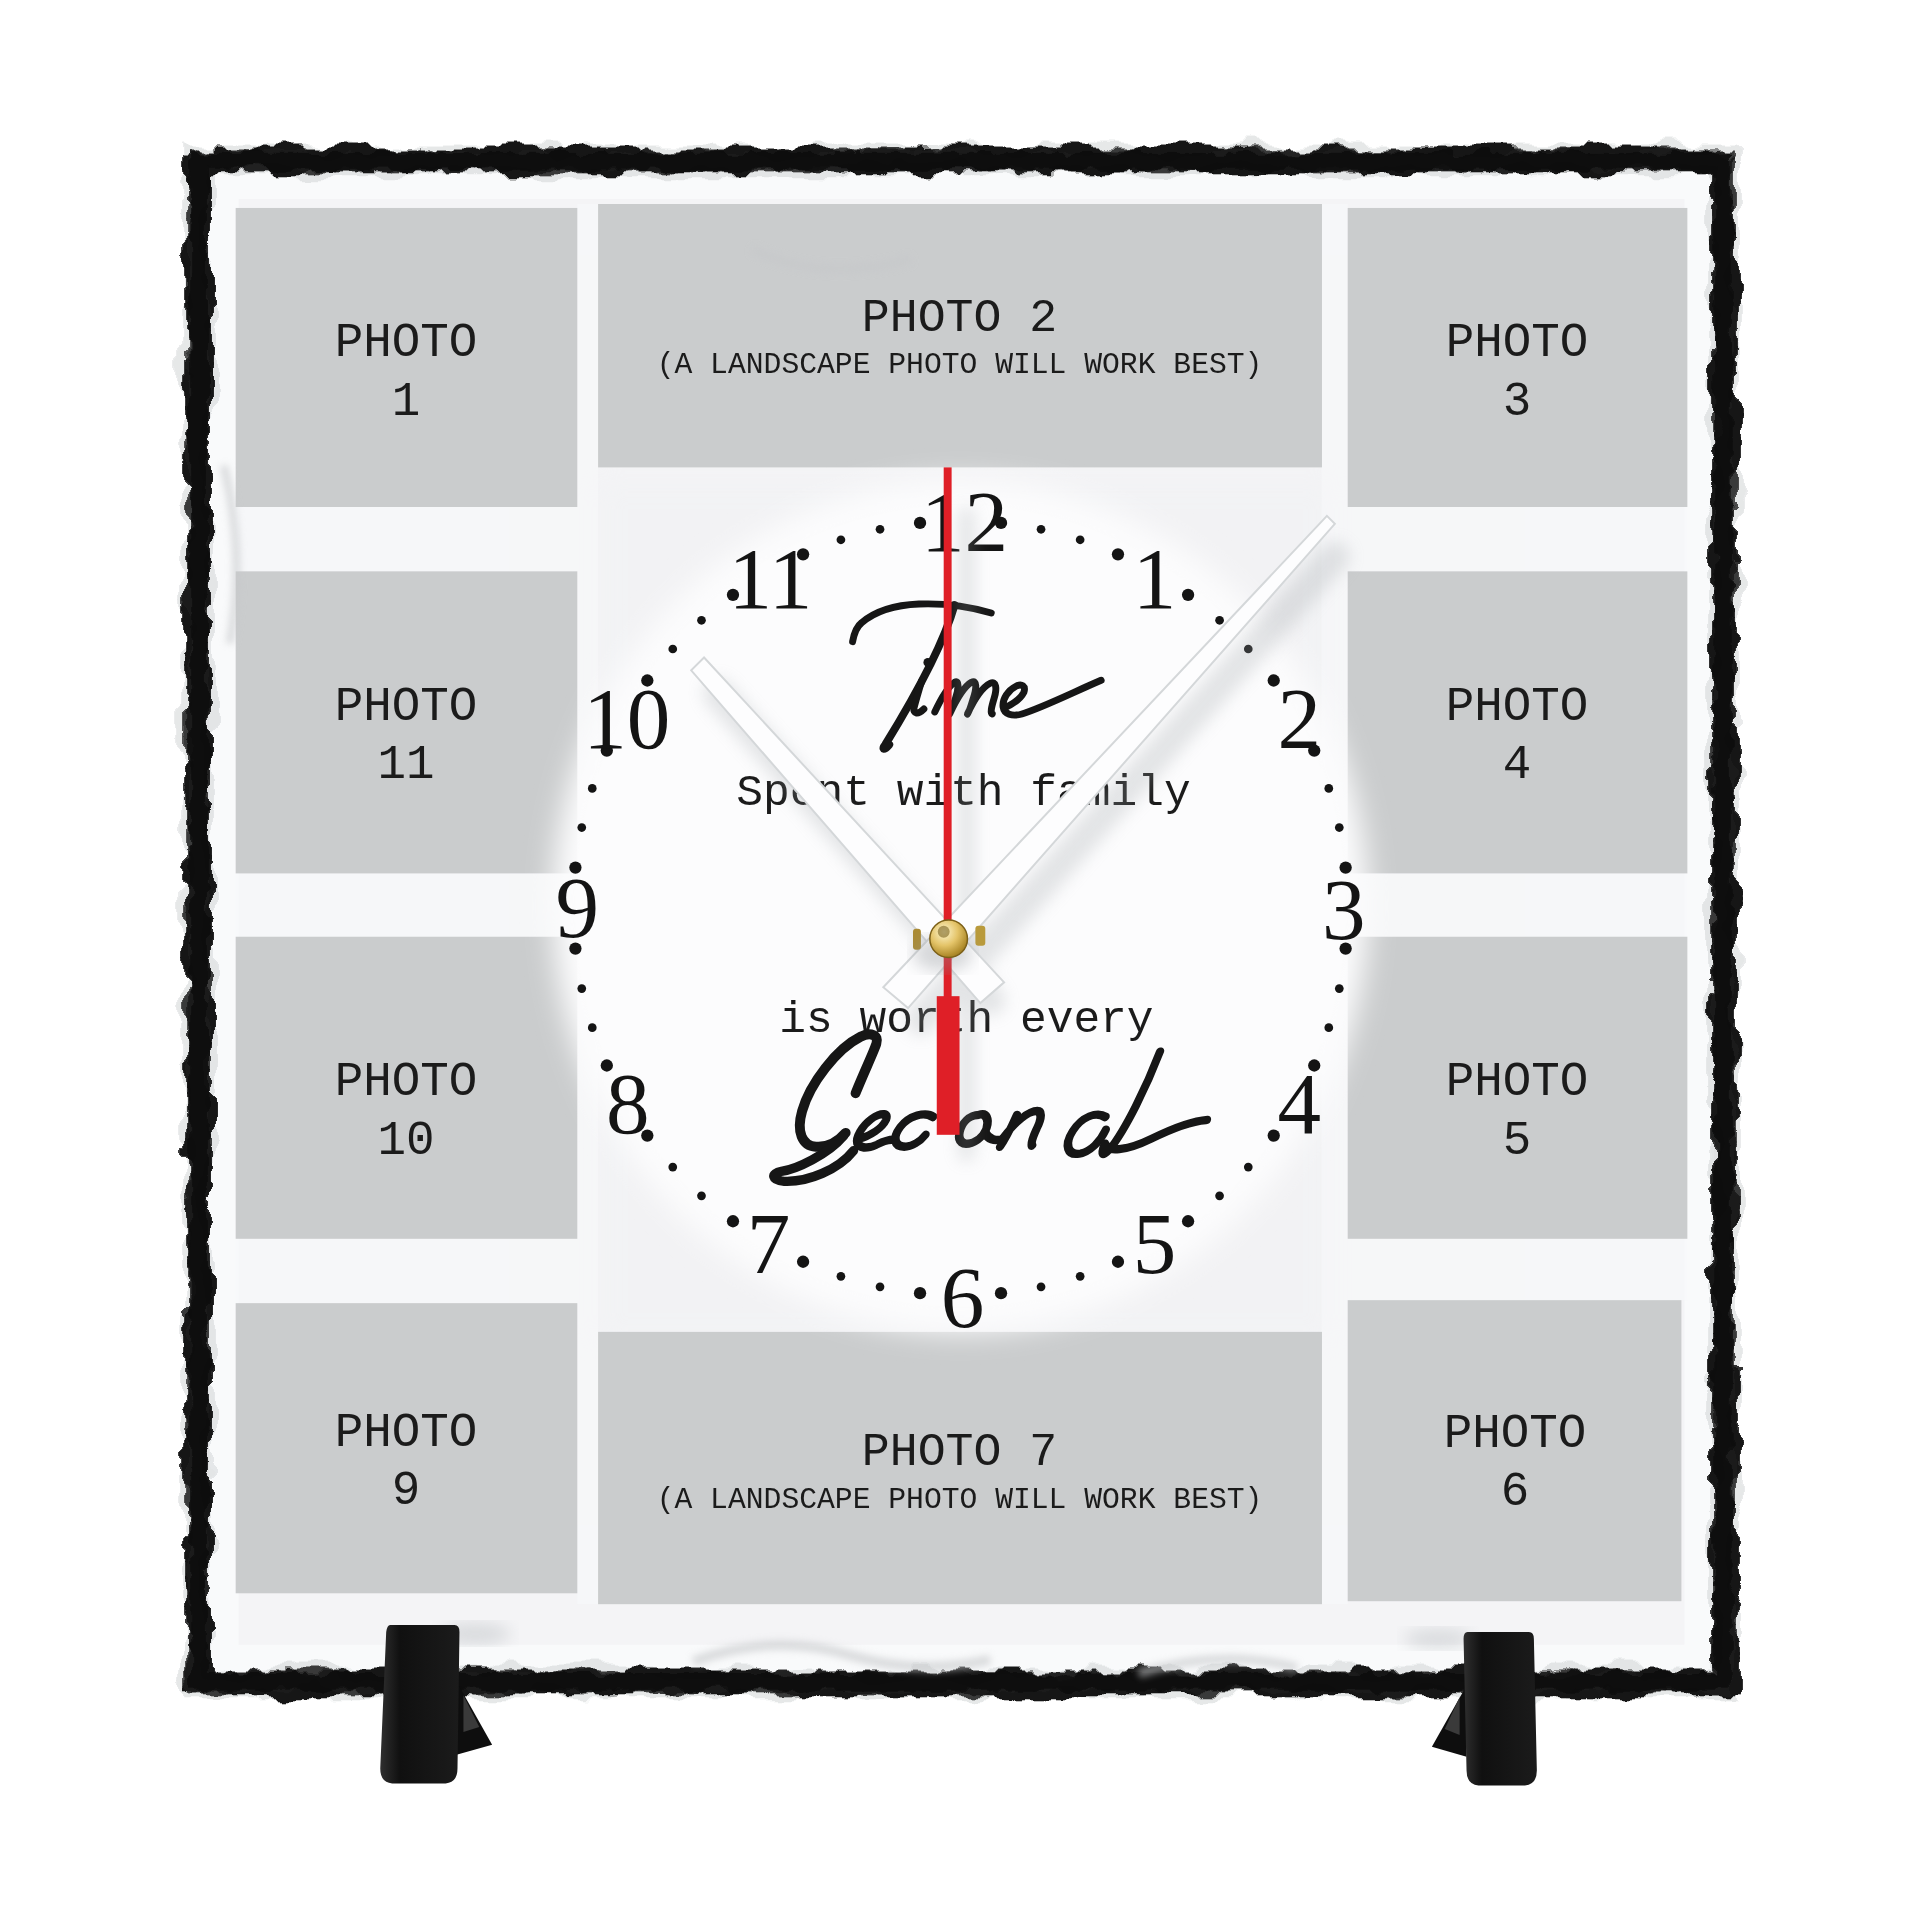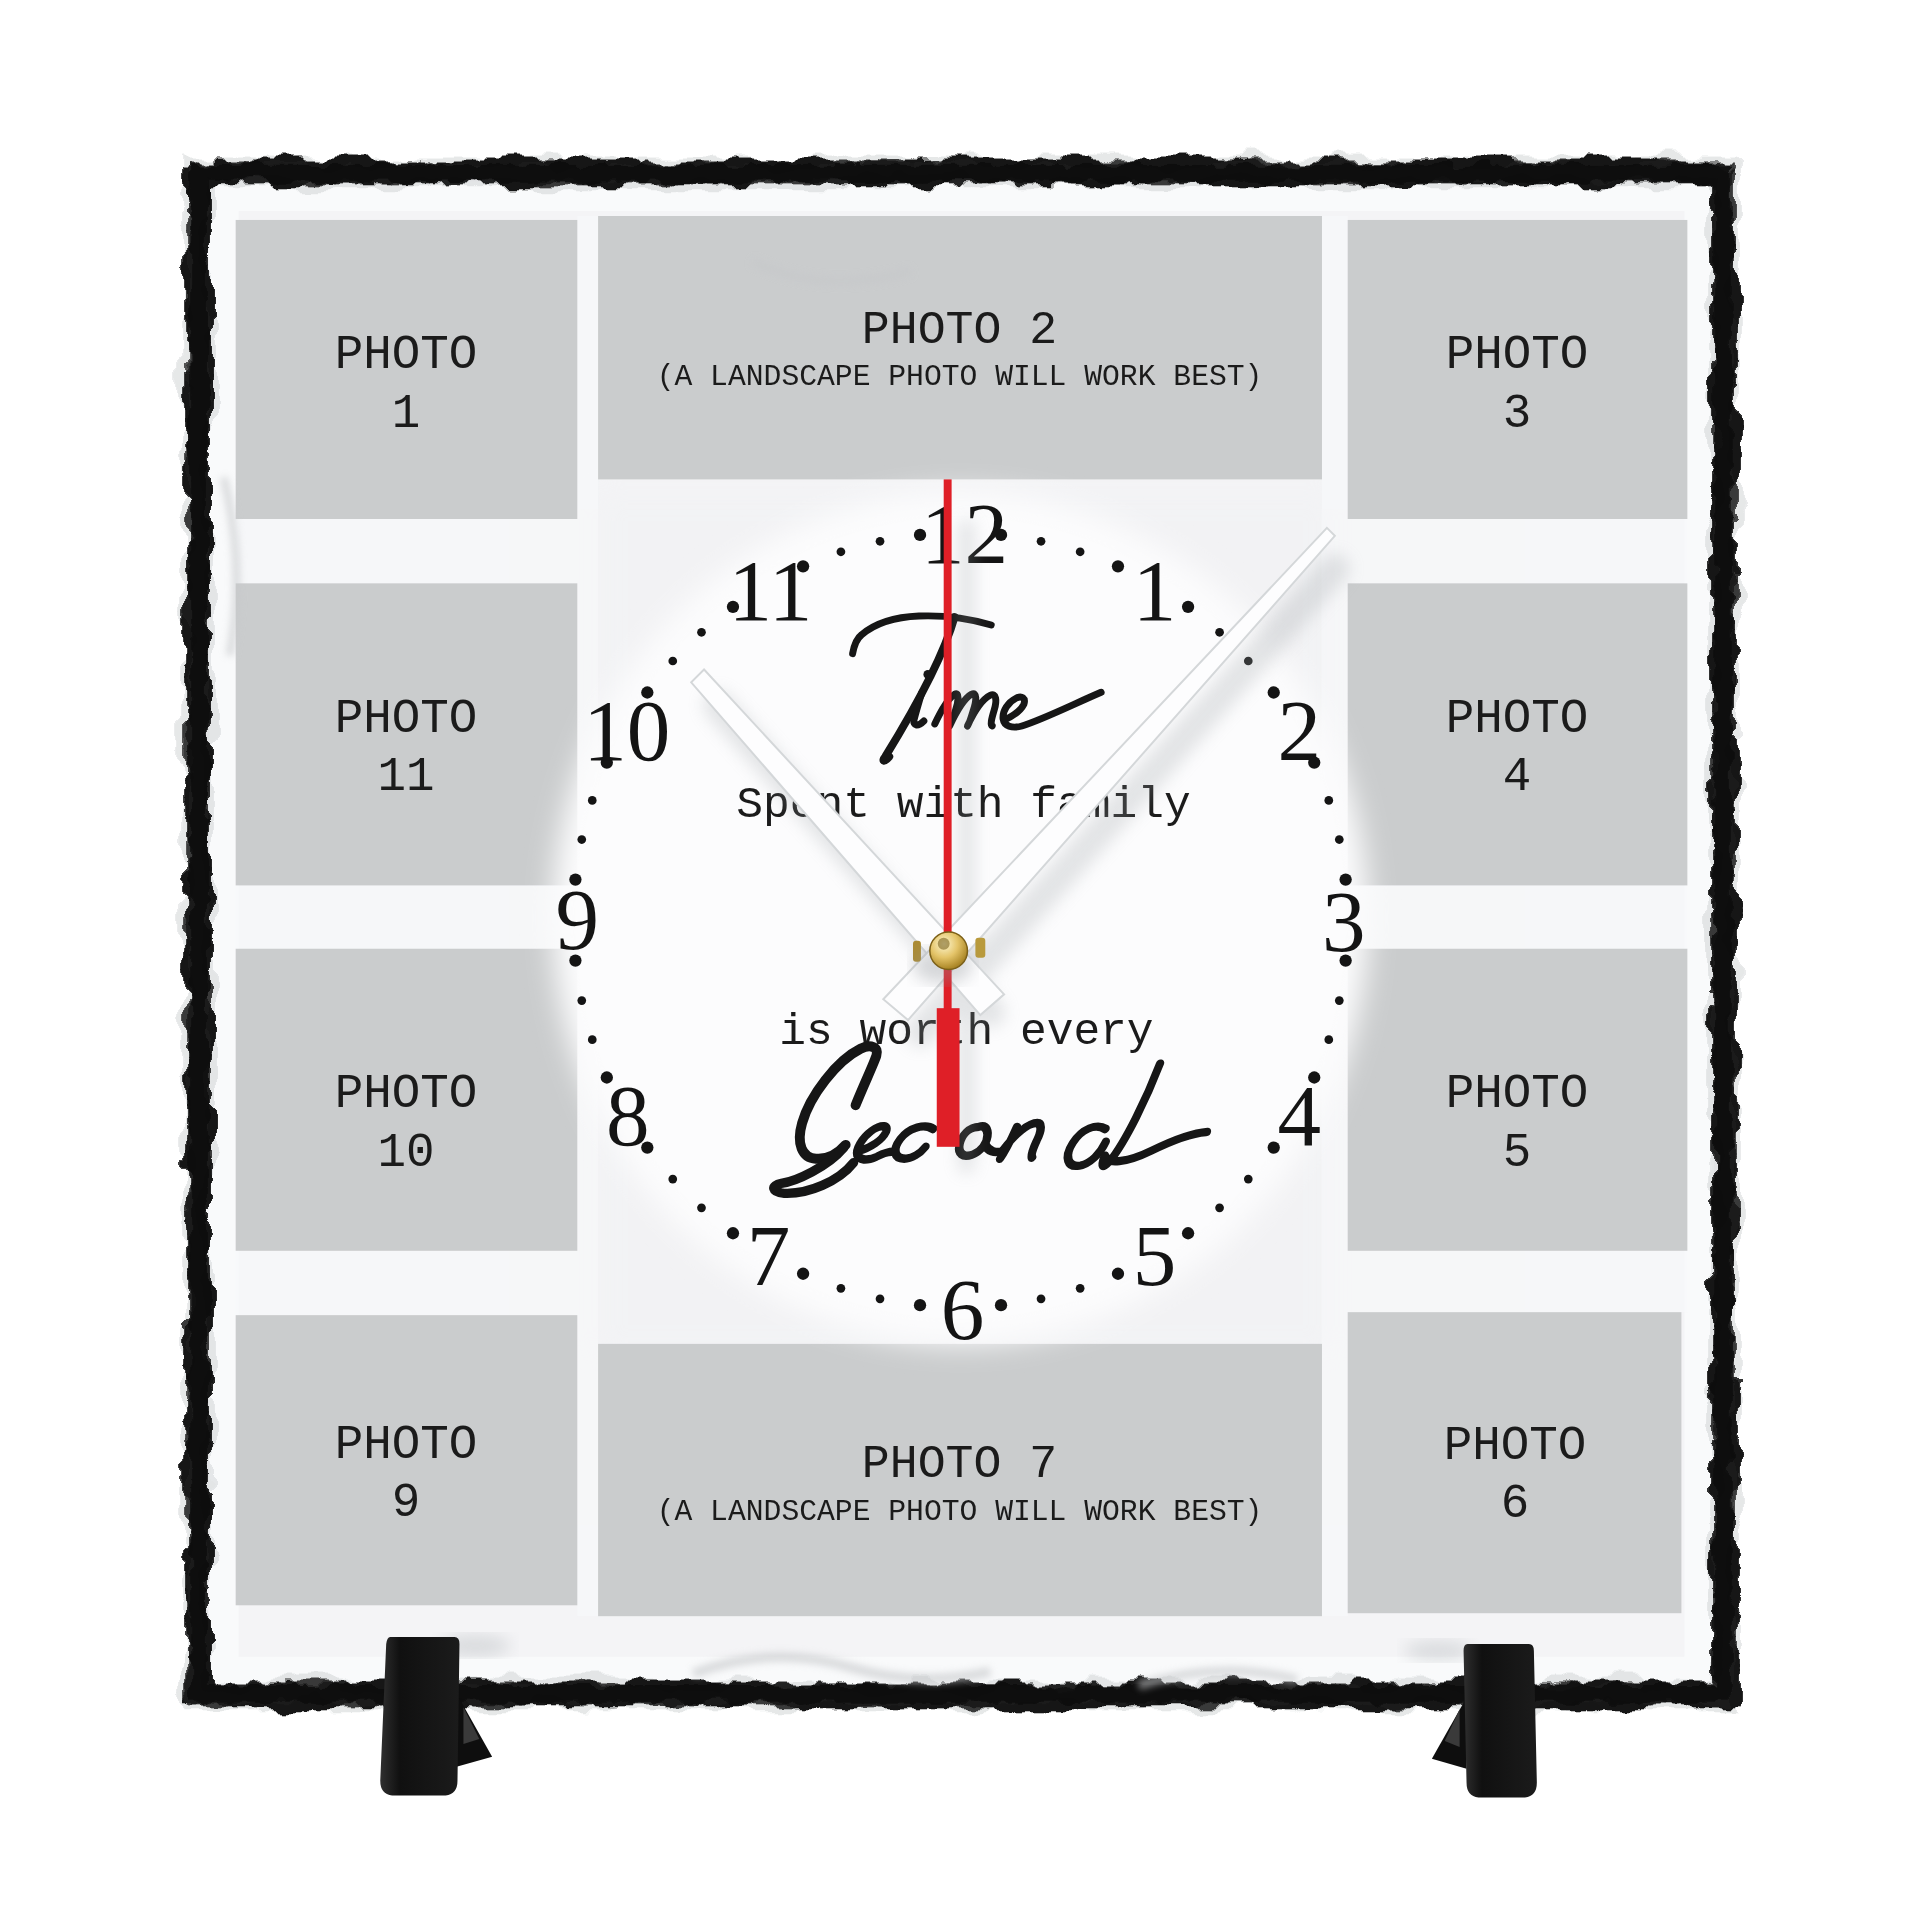--- a/index.html
+++ b/index.html
@@ -1,16 +1,16 @@
 <!DOCTYPE html>
 <html><head>
 <meta charset="utf-8">
 <style>
   html,body{margin:0;padding:0;background:#ffffff;}
-  .stage{width:1927px;height:1833px;position:relative;background:#f97316;overflow:hidden;margin-top:12px;}
+  .stage{width:1927px;height:1833px;position:relative;background:#f97316;overflow:hidden;}
 </style>
 </head>
 <body>
 <div class="stage">
 <svg width="1927" height="1927" viewBox="0 0 1946 1946" xmlns="http://www.w3.org/2000/svg">
 <defs>
   <filter id="rough" x="-5%" y="-5%" width="110%" height="110%">
     <feTurbulence type="fractalNoise" baseFrequency="0.022" numOctaves="4" seed="7" result="n"></feTurbulence>
     <feDisplacementMap in="SourceGraphic" in2="n" scale="30" xChannelSelector="R" yChannelSelector="G"></feDisplacementMap>
   </filter>

